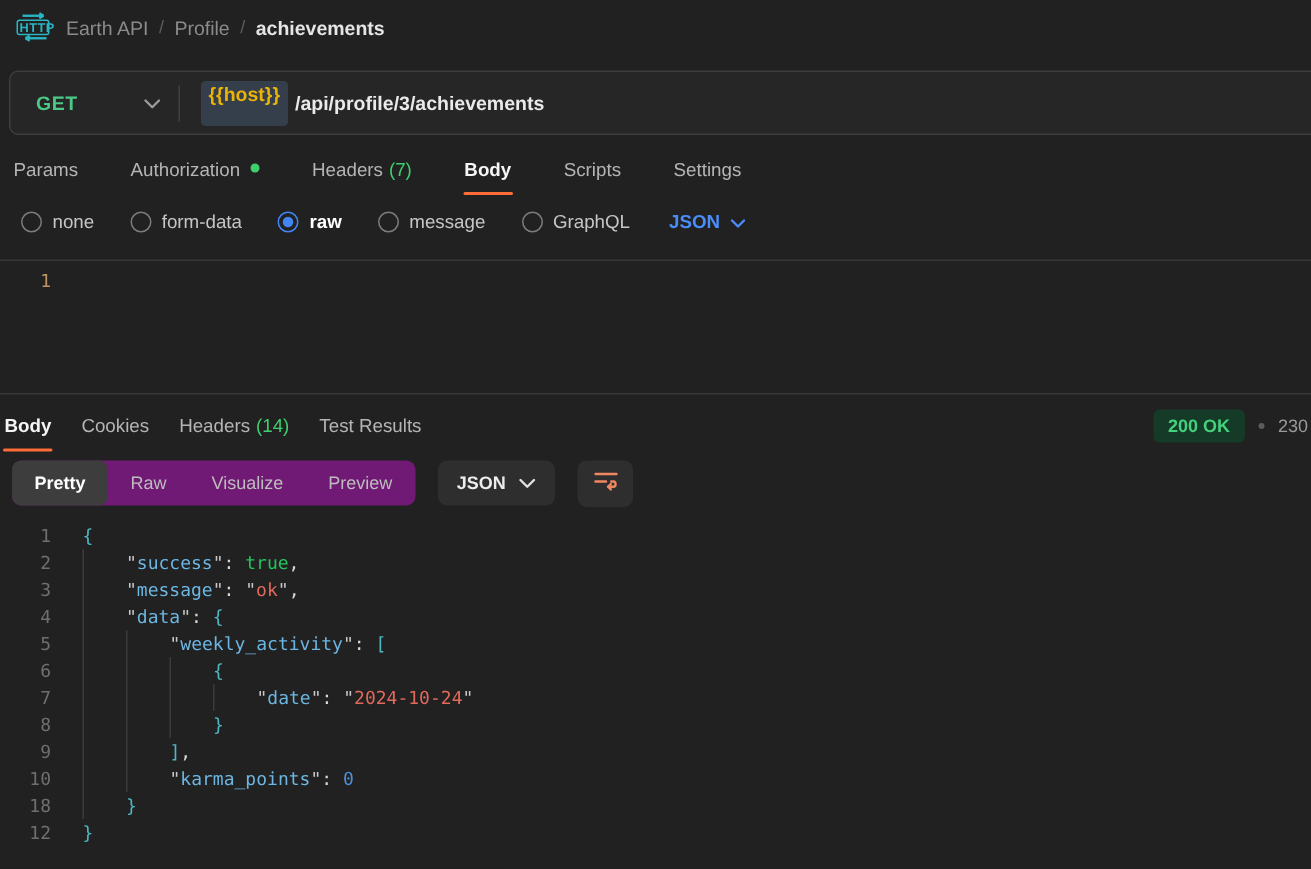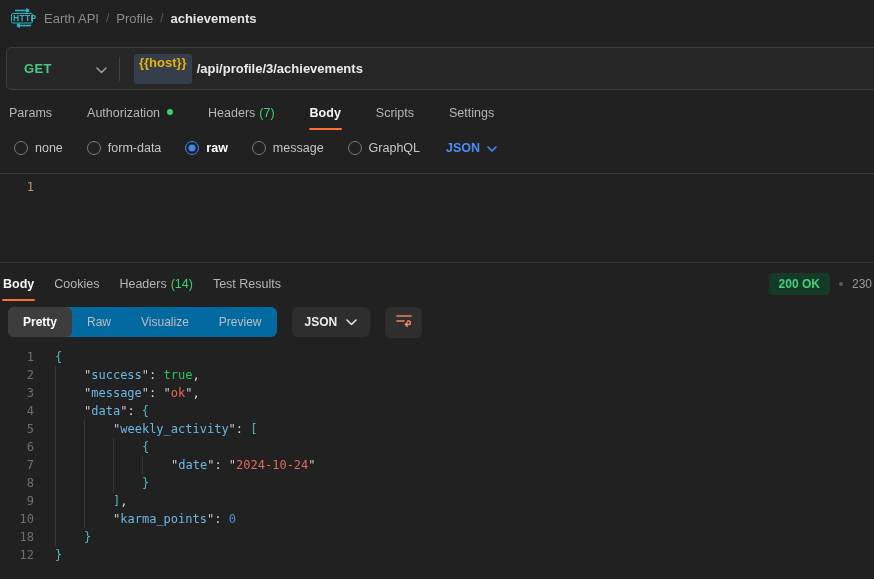--- a/index.html
+++ b/index.html
@@ -56,21 +56,21 @@
   
   .resp-section { border-top:1px solid #383838; }
   .resp-tabs { display:flex; align-items:flex-end; padding:0 2px; height:38px; font-size:12.5px; }
   .resp-tabs .tab { margin-right:18px; }
   .resp-meta { margin-left:auto; display:flex; align-items:center; gap:9px; padding-bottom:6px; }
   .status-badge { background:#153a28; color:#43d17c; font-weight:700; font-size:12px; padding:4px 10px; border-radius:4px; white-space:nowrap; }
   .dot-sep { width:4px; height:4px; border-radius:50%; background:#5c5c5c; flex:none; }
   .resp-time { color:#9a9a9a; font-size:12px; white-space:nowrap; }
 
   .view-row { display:flex; align-items:center; padding-left:8px; gap:15px; height:42px; }
-  .segmented { display:flex; background:#0369a1; border-radius:6px; }
+  .segmented { display:flex; background:#701a75; border-radius:6px; }
   .seg-item { padding:8px 15px; font-size:12px; color:#bdbdbd; border-radius:6px; cursor:pointer; white-space:nowrap; }
   .seg-item.active { background:#3d3d3d; color:#ffffff; font-weight:700; }
   .json-btn { display:flex; align-items:center; gap:9px; background:#2e2e2e; border-radius:6px; padding:8px 13px; font-size:12px; color:#ececec; font-weight:700; cursor:pointer; }
   .wrap-btn { background:#2e2e2e; border-radius:6px; width:37px; height:31px; display:flex; align-items:center; justify-content:center; cursor:pointer; }
 
   
   .code-area { padding-top:5px; font-family:"DejaVu Sans Mono", monospace; font-size:12px; line-height:18px; }
   .code-line { display:flex; height:18px; white-space:pre; }
   .gutter { width:34px; text-align:right; color:#6d6f71; flex:none; }
   .code-content { margin-left:21px; display:flex; }

